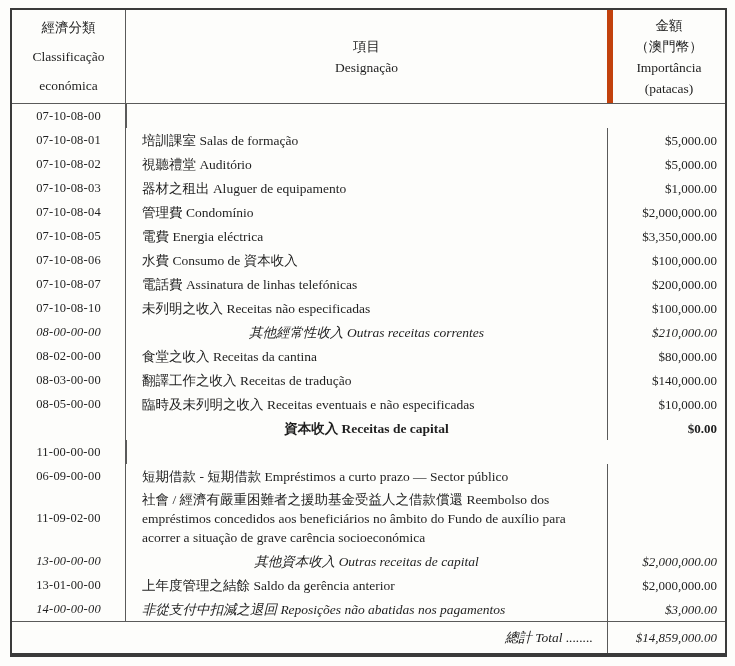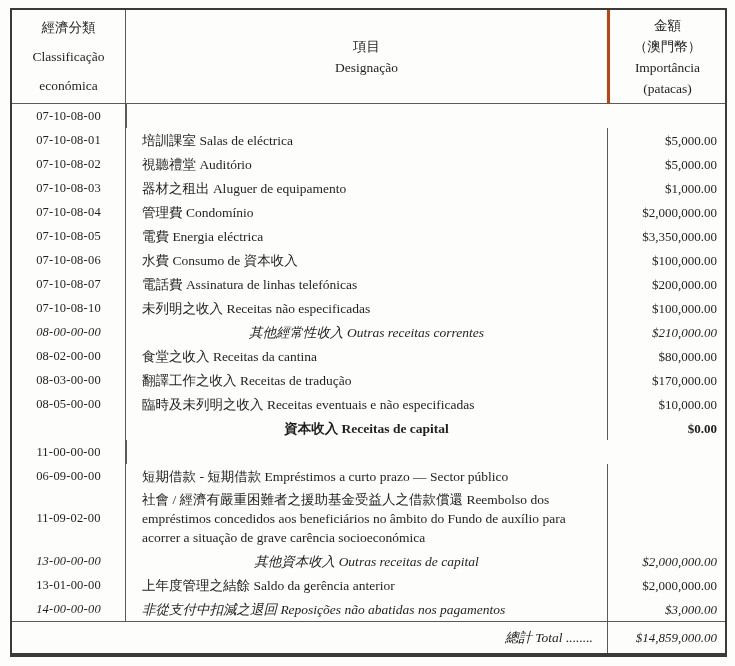--- a/index.html
+++ b/index.html
@@ -35,21 +35,21 @@
   .th {
     display: flex;
     flex-direction: column;
     align-items: center;
     justify-content: center;
     font-size: 13.5px;
     line-height: 21px;
     text-align: center;
   }
   .th-code   { border-right: 1px solid #5a5a5a; gap: 8px; }
-  .th-amount { border-left: 3px solid #c2410c; }
+  .th-amount { border-left: 6px solid #c2410c; }
   
   .tbody { display: block; }
   .trow {
     display: grid;
     grid-template-columns: 114px 1fr 118px;
     min-height: 24px;
   }
   .cell {
     display: flex;
     align-items: center;
@@ -130,21 +130,21 @@
     </div>
 
     <div class="tbody">
   <div class="trow em-none align-left">
     <div class="cell code">07-10-08-00</div>
     <div class="cell amount"></div>
   </div>
 
   <div class="trow em-none align-left">
     <div class="cell code">07-10-08-01</div>
-    <div class="cell designation">培訓課室 Salas de eléctrica</div>
+    <div class="cell designation">培訓課室 Salas de formação</div>
     <div class="cell amount">$5,000.00</div>
   </div>
 
   <div class="trow em-none align-left">
     <div class="cell code">07-10-08-02</div>
     <div class="cell designation">視聽禮堂 Auditório</div>
     <div class="cell amount">$5,000.00</div>
   </div>
 
   <div class="trow em-none align-left">
@@ -191,21 +191,21 @@
 
   <div class="trow em-none align-left">
     <div class="cell code">08-02-00-00</div>
     <div class="cell designation">食堂之收入 Receitas da cantina</div>
     <div class="cell amount">$80,000.00</div>
   </div>
 
   <div class="trow em-none align-left">
     <div class="cell code">08-03-00-00</div>
     <div class="cell designation">翻譯工作之收入 Receitas de tradução</div>
-    <div class="cell amount">$170,000.00</div>
+    <div class="cell amount">$140,000.00</div>
   </div>
 
   <div class="trow em-none align-left">
     <div class="cell code">08-05-00-00</div>
     <div class="cell designation">臨時及未列明之收入 Receitas eventuais e não especificadas</div>
     <div class="cell amount">$10,000.00</div>
   </div>
 
   <div class="trow em-bold align-center">
     <div class="cell code"></div>

